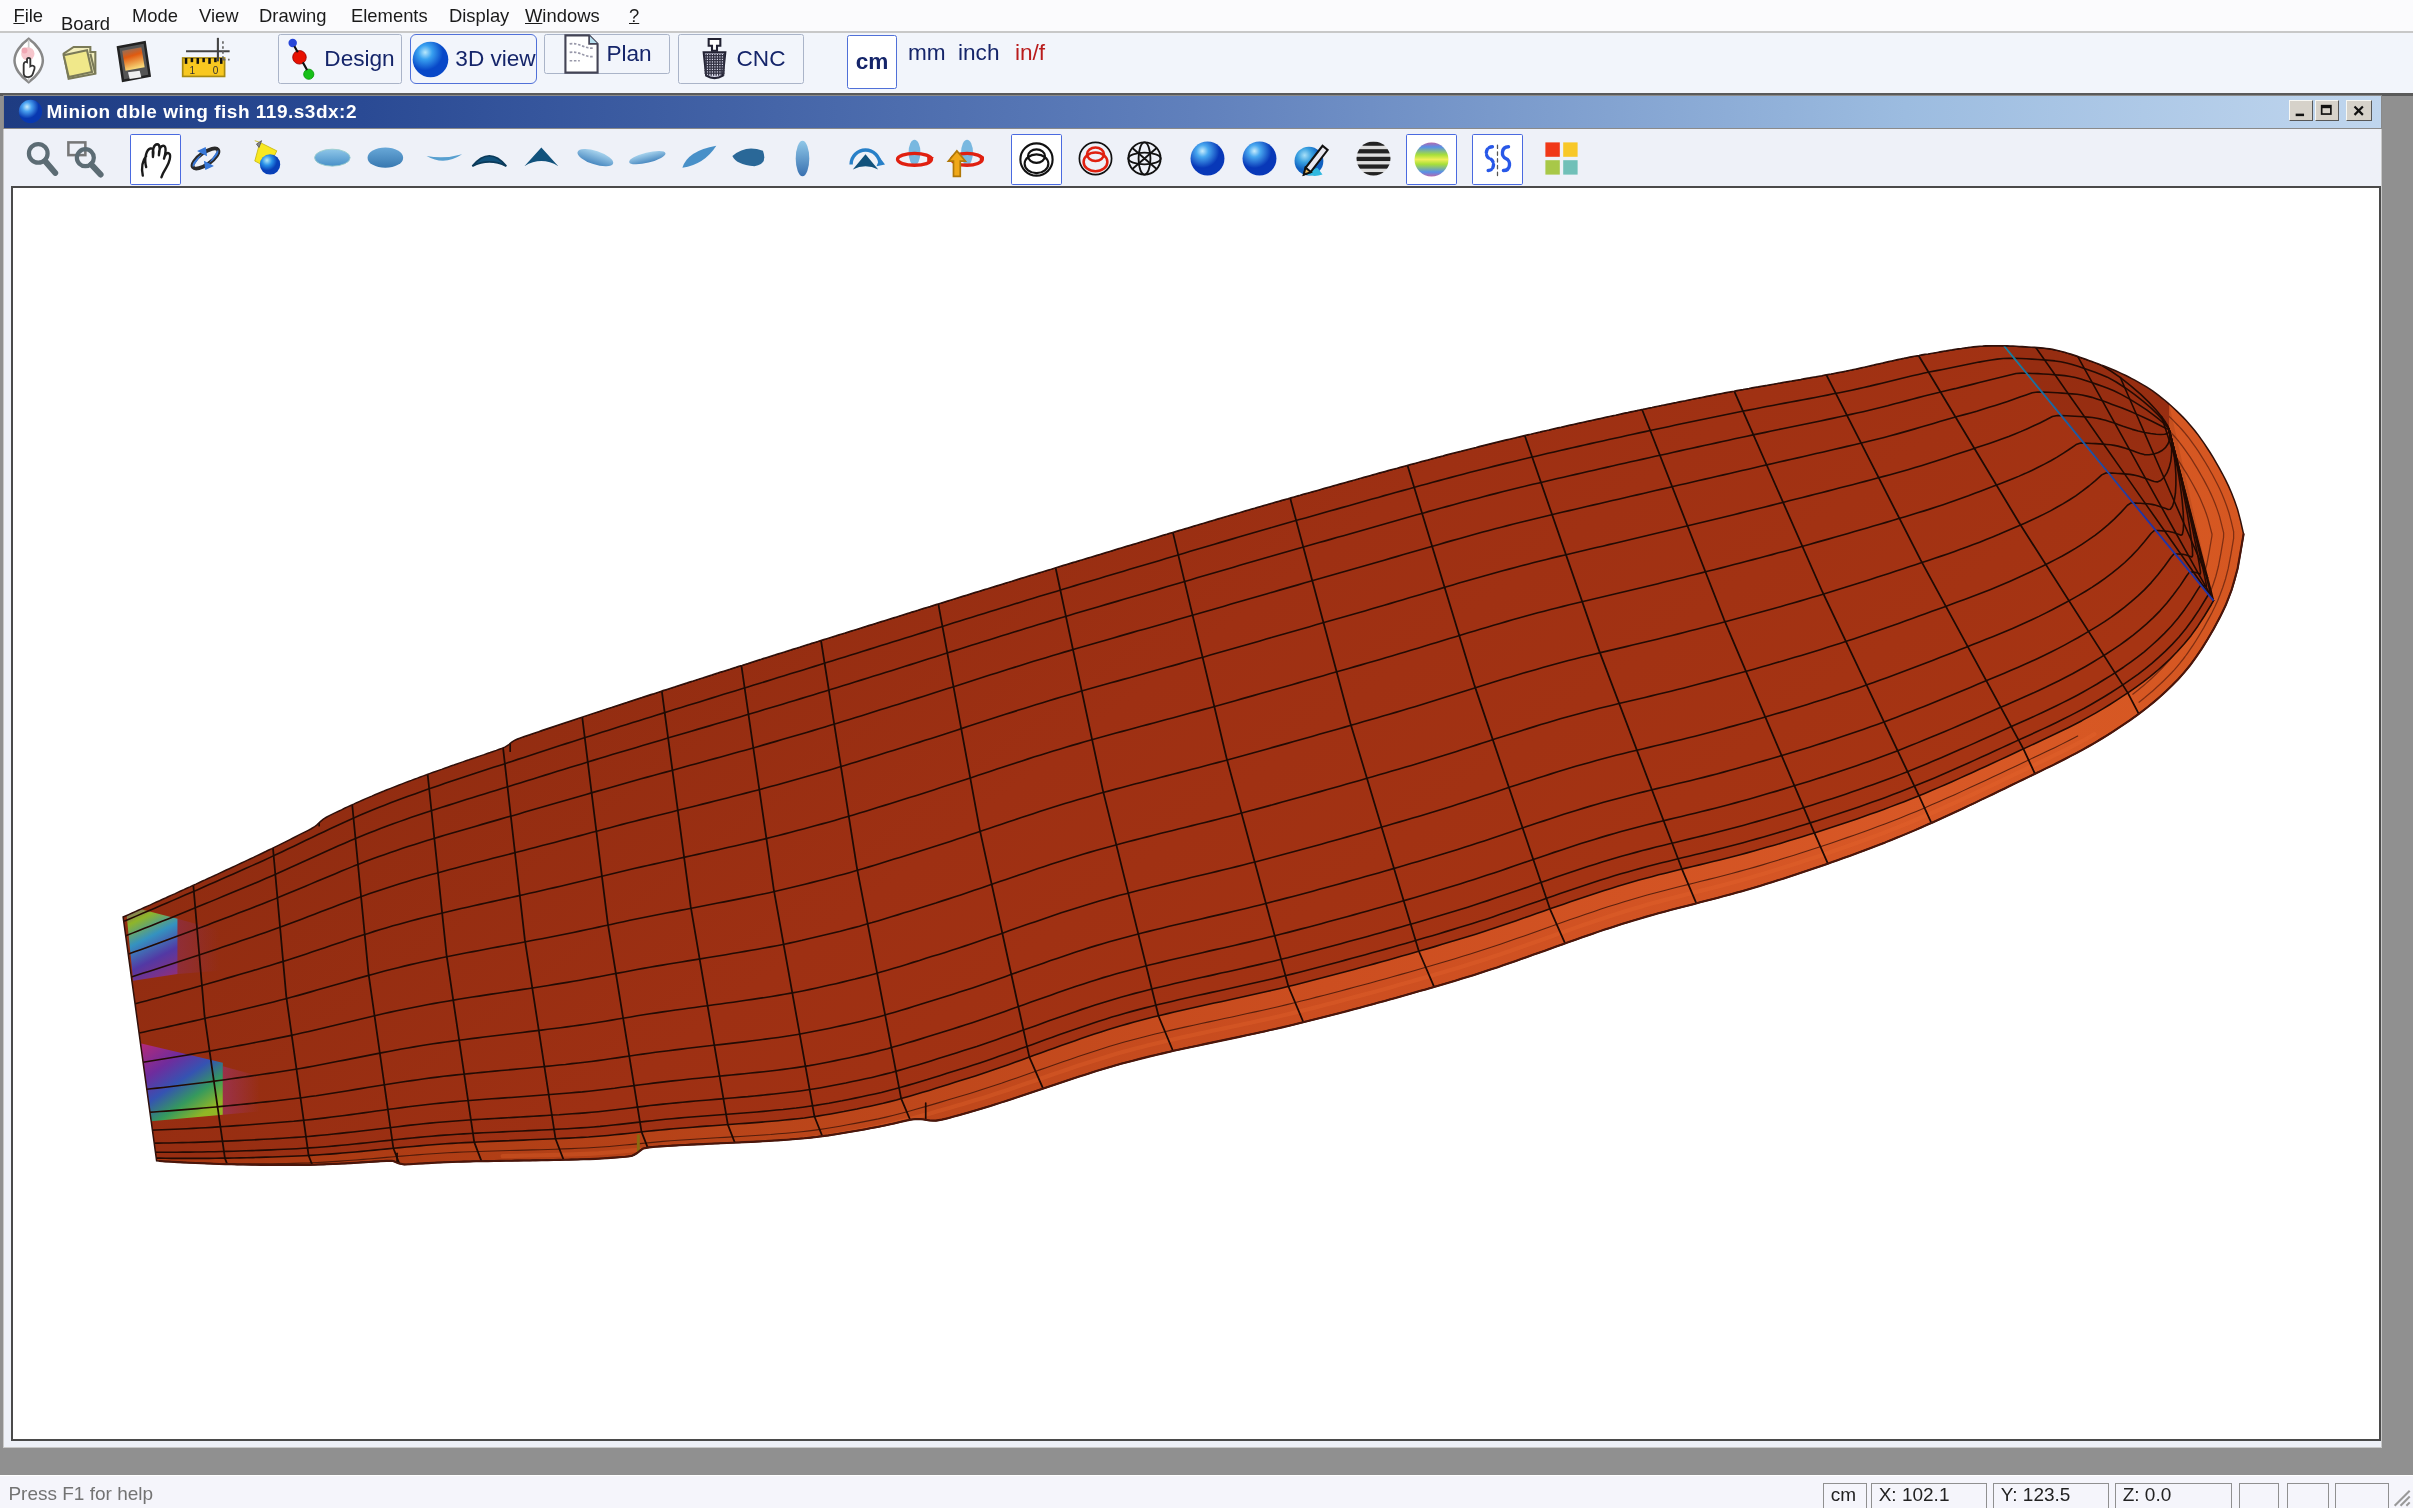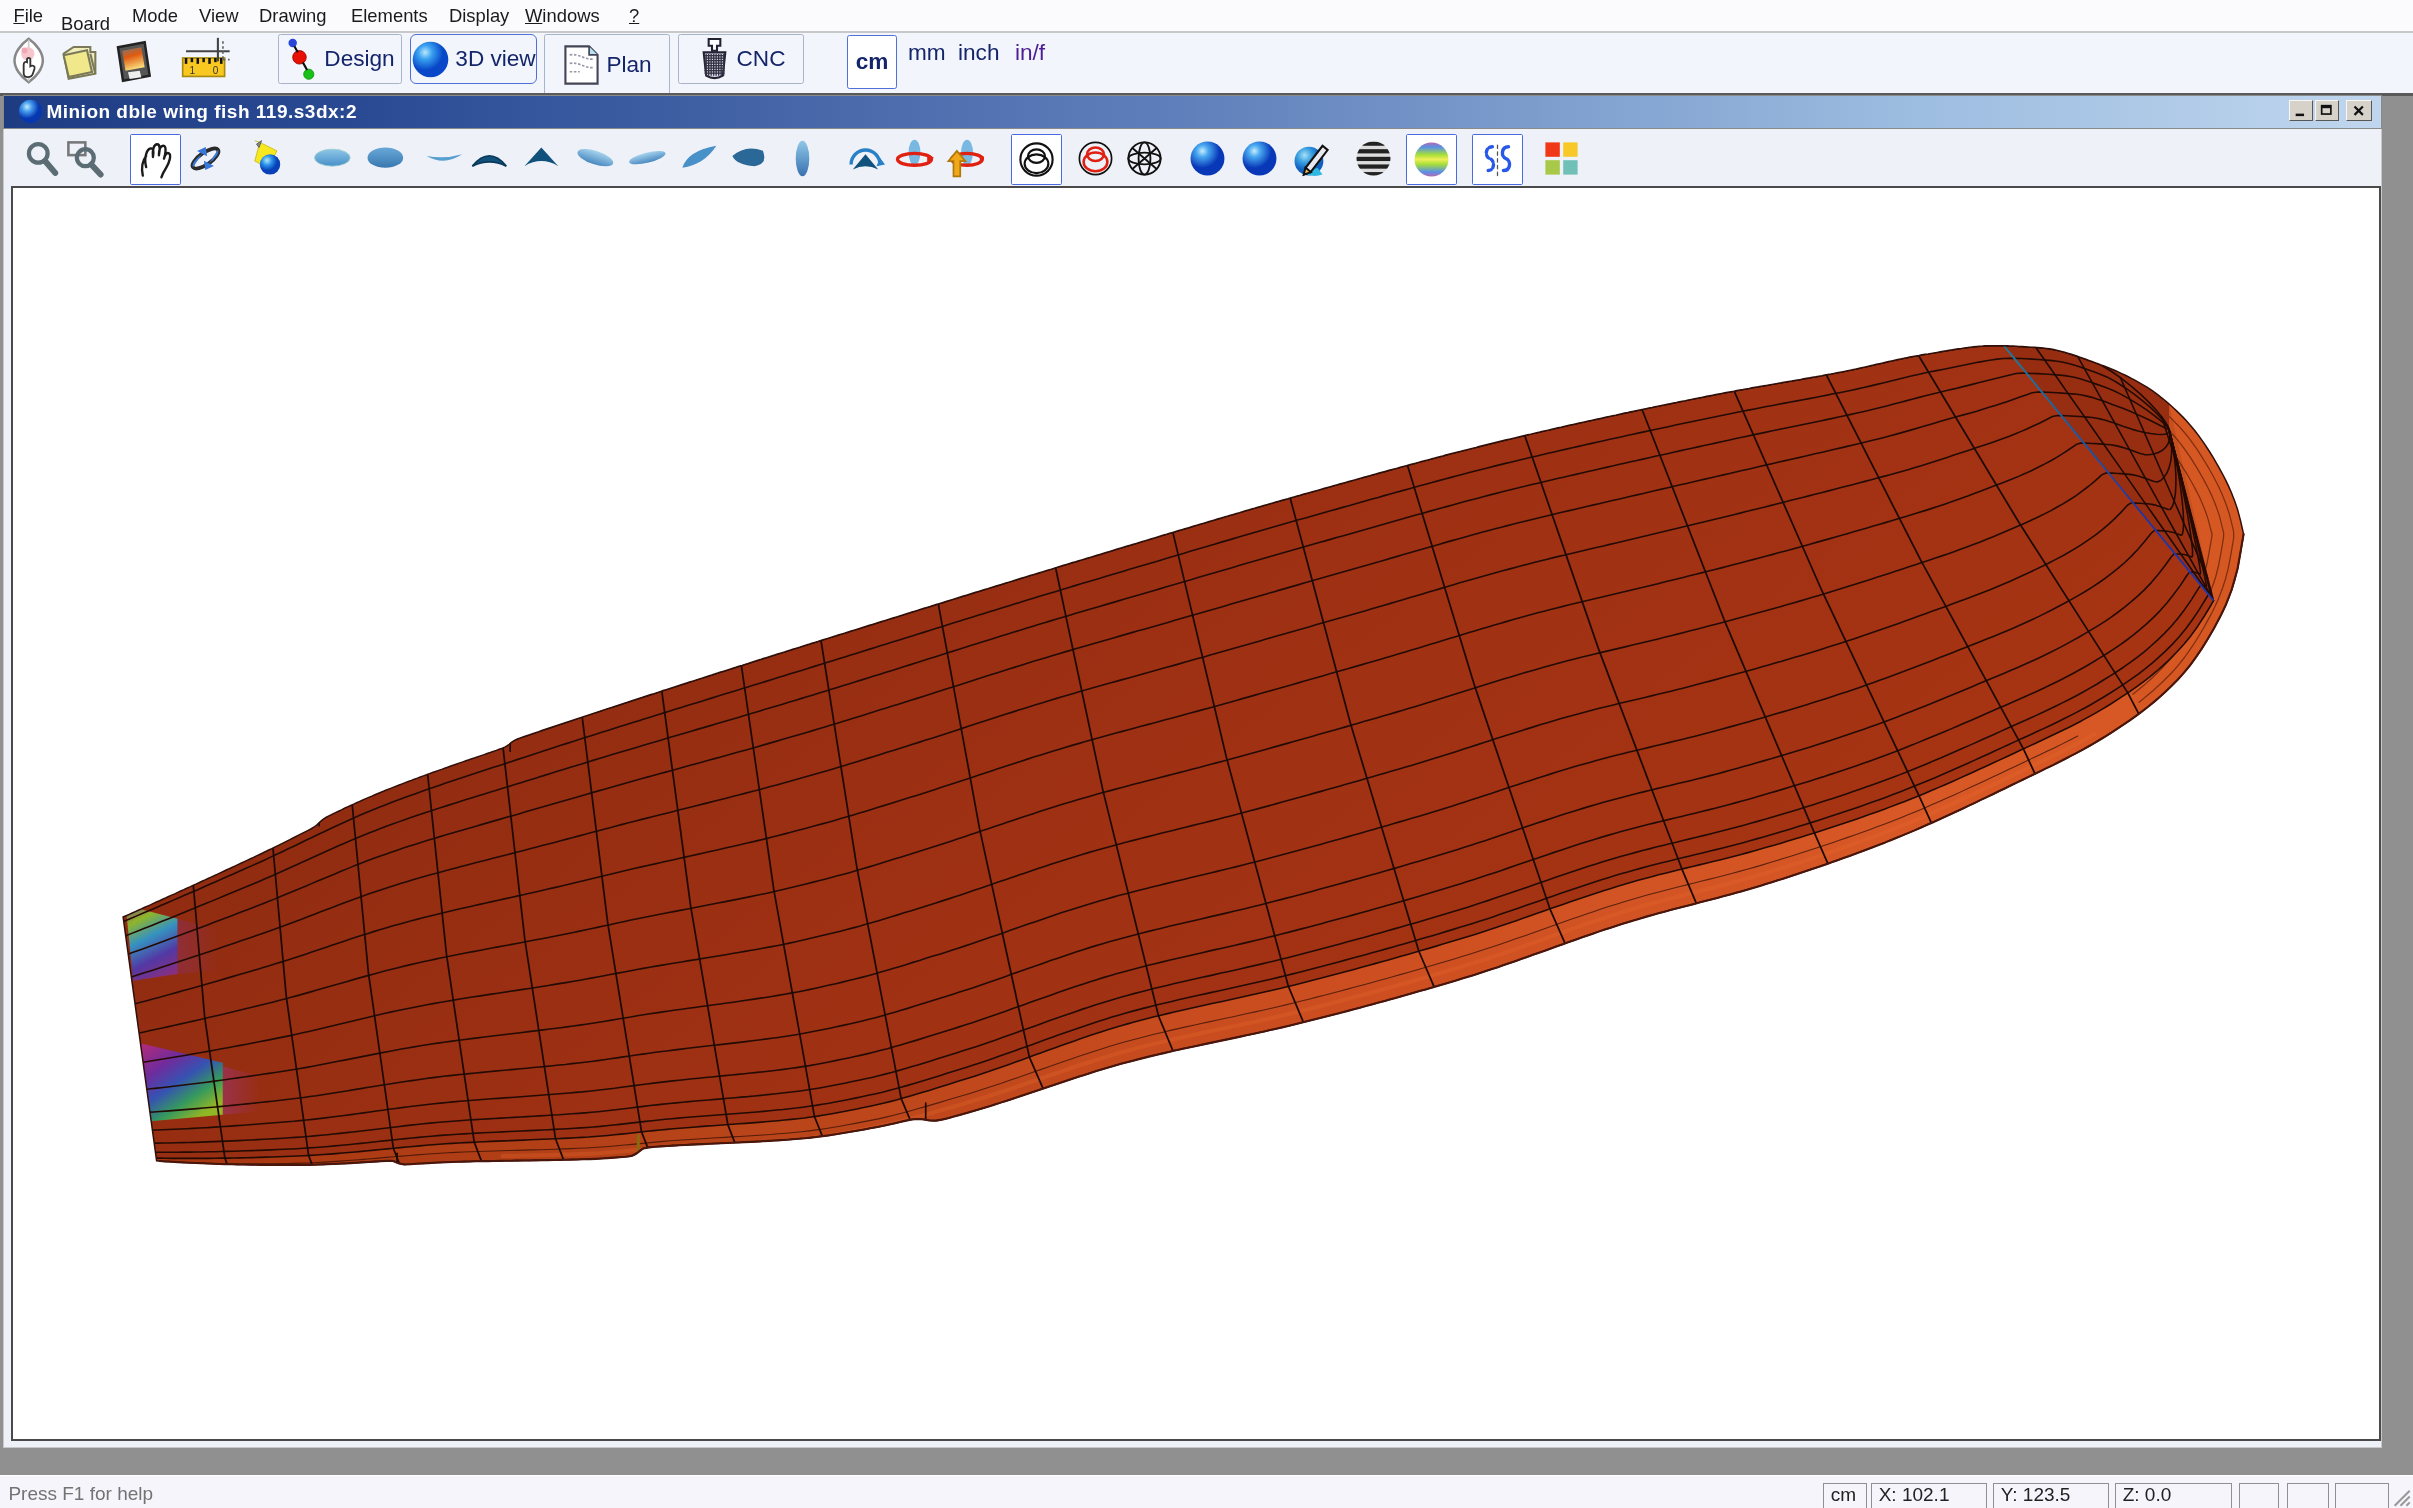--- a/index.html
+++ b/index.html
@@ -77,21 +77,21 @@
         <radialGradient id="sg3d" cx="0.35" cy="0.3">
           <stop offset="0" stop-color="#b8e8fc"></stop>
           <stop offset="0.4" stop-color="#38a0f0"></stop>
           <stop offset="1" stop-color="#0848c8"></stop>
         </radialGradient>
       </defs>
 <circle cx="23" cy="23" r="21" fill="url(#sg3d)"></circle>
     </svg>
     <span>3D view</span>
   </div>
-<div style="position:absolute;left:544px;top:34px;width:126px;height:62px;border:0.8px solid #aab4c8;border-radius:2.5px;background:#f2f5fb;display:flex;align-items:center;justify-content:center;gap:5px;font-size:22.6px;color:#15256a;box-sizing:border-box;white-space:nowrap">
+<div style="position:absolute;left:544px;top:34px;width:126px;height:40px;border:0.8px solid #aab4c8;border-radius:2.5px;background:#f2f5fb;display:flex;align-items:center;justify-content:center;gap:5px;font-size:22.6px;color:#15256a;box-sizing:border-box;white-space:nowrap">
     <svg width="39" height="44" viewBox="0 0 46 52" style="">
       <path d="M4 4 L32 4 L42 14 L42 48 L4 48 Z" fill="#fff" stroke="#445" stroke-width="2.5"></path>
 <path d="M32 4 L32 14 L42 14" fill="#b8e0f0" stroke="#445" stroke-width="2"></path>
 <path d="M9 14 C20 12 26 20 37 19 M9 24 C20 22 26 30 37 29 M9 34 h12" stroke="#99a" stroke-width="2" fill="none" stroke-dasharray="3 2"></path>
     </svg>
     <span>Plan</span>
   </div>
 <div style="position:absolute;left:678px;top:34px;width:126px;height:50px;border:0.8px solid #aab4c8;border-radius:2.5px;background:#f2f5fb;display:flex;align-items:center;justify-content:center;gap:5px;font-size:22.6px;color:#15256a;box-sizing:border-box;white-space:nowrap">
     <svg width="35" height="44" viewBox="0 0 42 52" style="">
       <path d="M14 2 h14 v8 h-4 v6 h-6 V10 h-4 Z" fill="#fff" stroke="#223" stroke-width="2.5"></path>
@@ -113,21 +113,21 @@
         <path d="M9 37 h24"></path>
         <path d="M9 40 h24"></path>
         <path d="M9 43 h24"></path>
       </g>
     </svg>
     <span>CNC</span>
   </div>
 <div style="position:absolute;left:847px;top:35px;width:50px;height:54px;background:#fff;border:1.7px solid #5070d8;border-radius:2.5px;display:flex;align-items:center;justify-content:center;font-size:22.6px;font-weight:bold;color:#15256a;box-sizing:border-box">cm</div>
 <span style="position:absolute;left:908px;top:40px;font-size:22.6px;color:#15256a">mm</span>
 <span style="position:absolute;left:958px;top:40px;font-size:22.6px;color:#15256a">inch</span>
-<span style="position:absolute;left:1015px;top:40px;font-size:22.6px;color:#4c1d95">in/f</span>
+<span style="position:absolute;left:1015px;top:40px;font-size:22.6px;color:#b91c1c">in/f</span>
 <div style="position:absolute;left:0;top:93px;width:2413px;height:2.5px;background:#5a5a5a"></div>
 
 <div style="position:absolute;left:0;top:96px;width:2413px;height:1379px;background:#909090"></div>
 <div style="position:absolute;left:3.4px;top:95px;width:2379px;height:1353px;background:#eef1f8;border:0.8px solid #c8c8c8;box-sizing:border-box"></div>
 <div style="position:absolute;left:3.4px;top:95px;width:2379px;height:34px;background:linear-gradient(90deg,#1e3c82 0%,#2a4a94 15%,#6080bc 50%,#9cbce0 80%,#c0d6ee 100%);border:0.8px solid #8a8a8a;box-sizing:border-box">
     <svg width="25" height="25" style="position:absolute;left:13.4px;top:2.5px" viewBox="0 0 30 30">
       <defs>
         <radialGradient id="tsp" cx="0.35" cy="0.3">
           <stop offset="0" stop-color="#c8ecfc"></stop>
           <stop offset="0.4" stop-color="#48a0f0"></stop>

